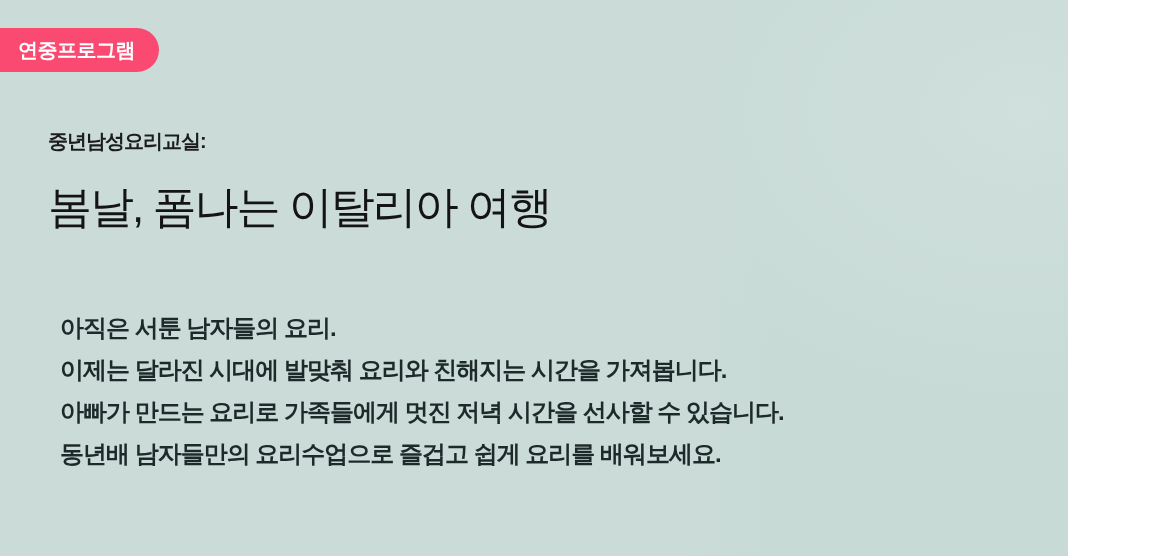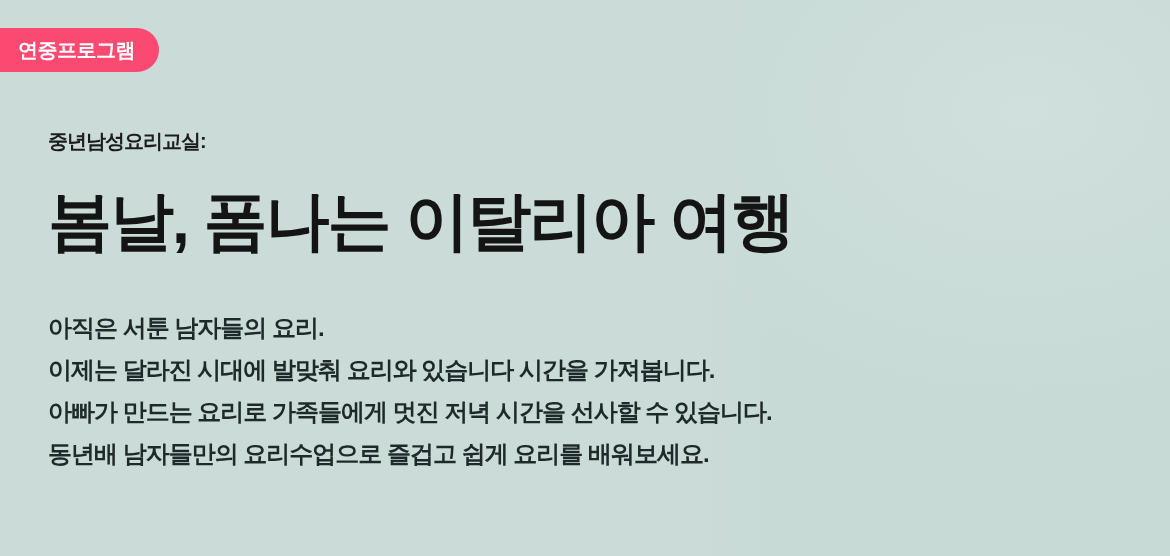--- a/index.html
+++ b/index.html
@@ -7,21 +7,21 @@
     padding: 0;
     background: #ffffff;
   }
   body {
     font-family: "Liberation Sans", "DejaVu Sans", sans-serif;
   }
 
   
   .banner {
     position: relative;
-    width: 1170px;
+    width: 1068px;
     height: 556px;
     overflow: hidden;
     background: #cbdcd8;
   }
 
   
   .photo-plate {
     position: absolute;
     left: 690px;
     top: 0;
@@ -73,30 +73,30 @@
     font-size: 20px;
     font-weight: bold;
     color: #1c1c1c;
     letter-spacing: -1px;
     white-space: nowrap;
   }
   .title {
     position: absolute;
     top: 178px;
     left: 0;
-    font-size: 64px;
-    font-weight: bold;
+    font-size: 44px;
+    font-weight: normal;
     color: #141414;
     letter-spacing: -2px;
     white-space: nowrap;
   }
   .body-copy {
     position: absolute;
     top: 307px;
-    left: 0;
+    left: 12px;
   }
   .body-line {
     font-size: 24px;
     font-weight: bold;
     color: #1e2a2a;
     letter-spacing: -1px;
     line-height: 42px;
     white-space: nowrap;
   }
 </style>
@@ -141,19 +141,19 @@
 
   <div class="badge">
     <span>연중프로그램</span>
   </div>
 
   <div class="text-col">
     <div class="subtitle">중년남성요리교실:</div>
     <div class="title">봄날, 폼나는 이탈리아 여행</div>
     <div class="body-copy">
       <div class="body-line">아직은 서툰 남자들의 요리.</div>
-      <div class="body-line">이제는 달라진 시대에 발맞춰 요리와 있습니다 시간을 가져봅니다.</div>
+      <div class="body-line">이제는 달라진 시대에 발맞춰 요리와 친해지는 시간을 가져봅니다.</div>
       <div class="body-line">아빠가 만드는 요리로 가족들에게 멋진 저녁 시간을 선사할 수 있습니다.</div>
       <div class="body-line">동년배 남자들만의 요리수업으로 즐겁고 쉽게 요리를 배워보세요.</div>
     </div>
   </div>
 
 </div>
 
 </body></html>

